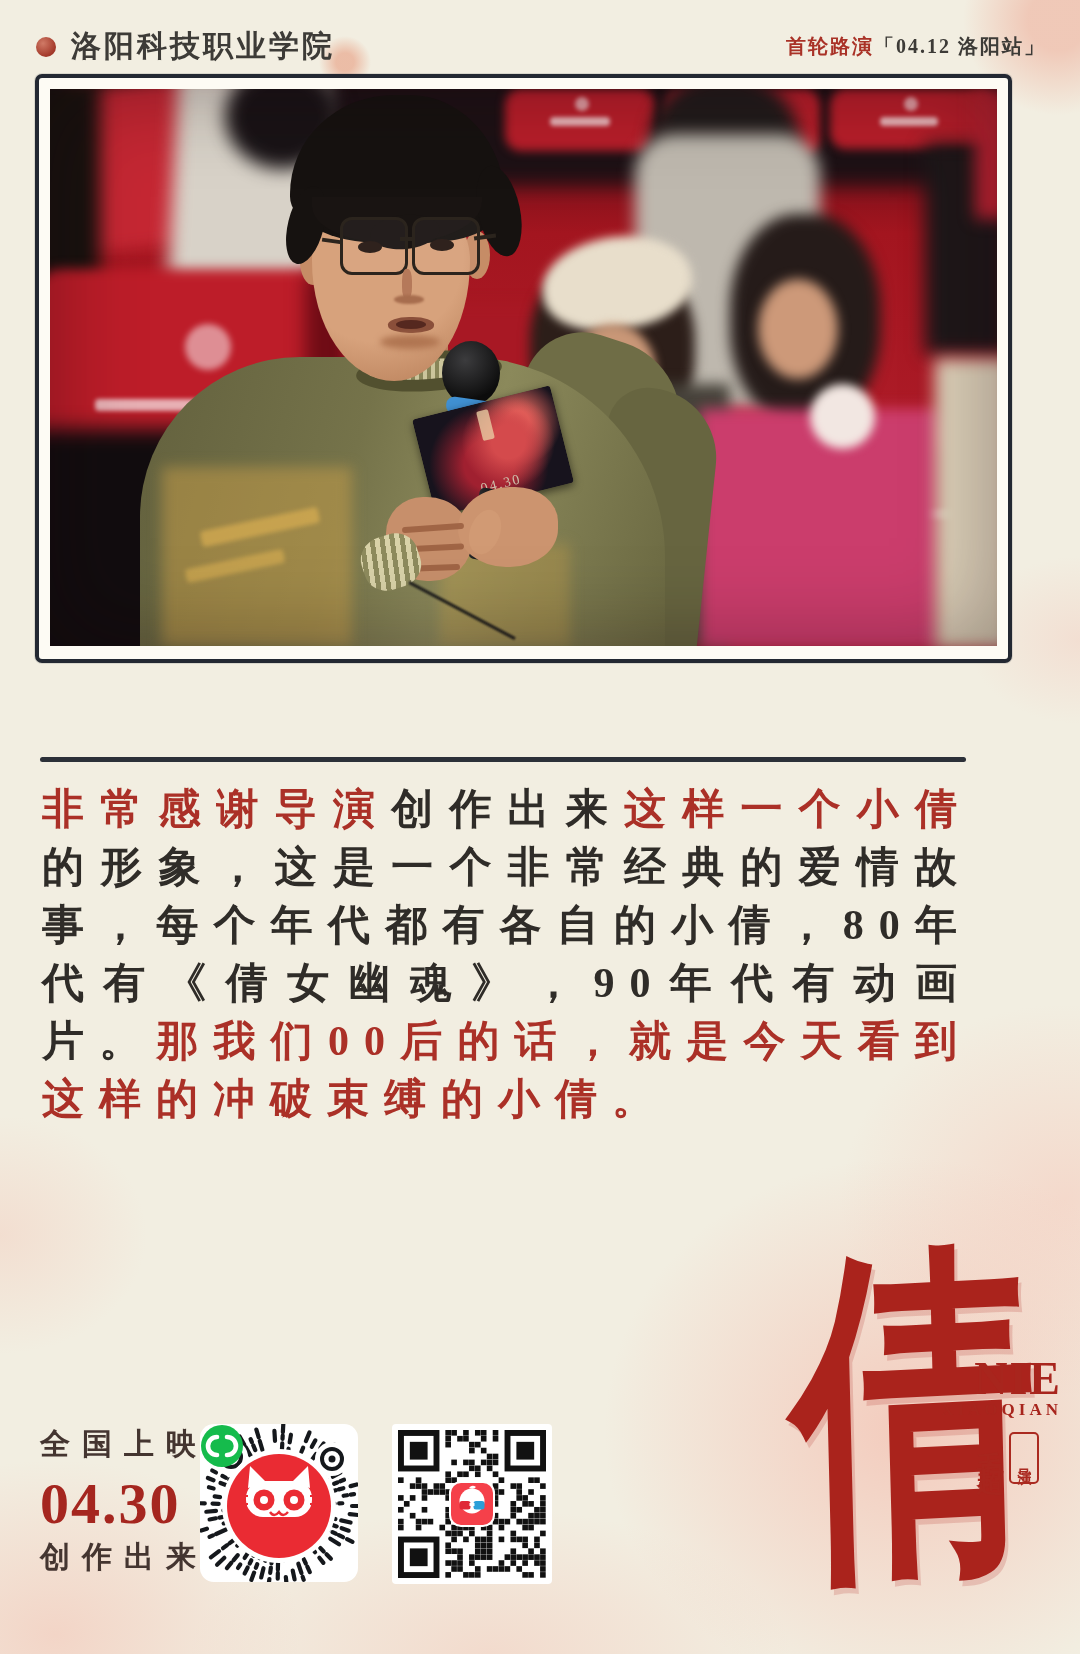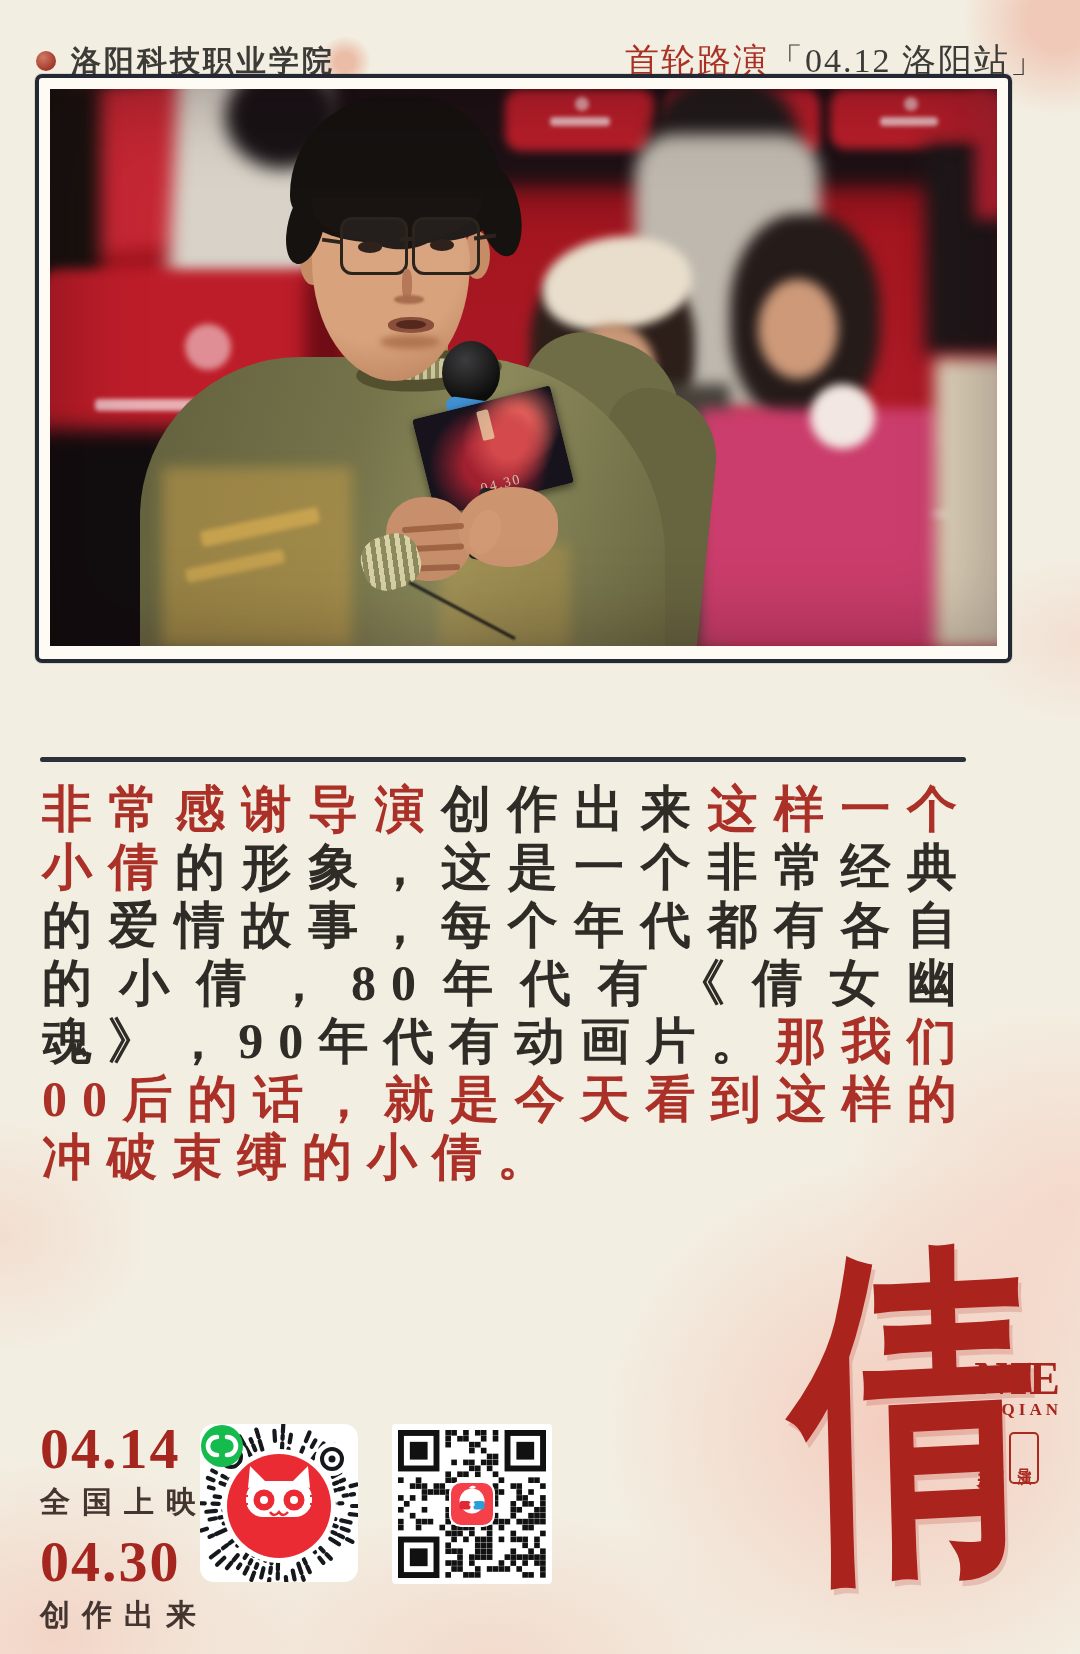--- a/index.html
+++ b/index.html
@@ -14,26 +14,26 @@
       radial-gradient(circle at 1058px 20px, rgba(238,170,150,.55) 0 30px, rgba(238,170,150,0) 95px),
       radial-gradient(ellipse 430px 390px at 905px 1430px, rgba(244,185,170,.65), rgba(244,185,170,0) 70%),
       radial-gradient(ellipse 320px 280px at 1065px 1200px, rgba(246,196,182,.5), rgba(246,196,182,0) 70%),
       radial-gradient(ellipse 350px 250px at 55px 1635px, rgba(243,192,177,.55), rgba(243,192,177,0) 70%),
       radial-gradient(ellipse 430px 210px at 490px 1655px, rgba(243,192,177,.42), rgba(243,192,177,0) 70%),
       radial-gradient(ellipse 210px 170px at 0px 1235px, rgba(243,192,177,.35), rgba(243,192,177,0) 70%),
       radial-gradient(ellipse 160px 120px at 1080px 640px, rgba(243,200,188,.4), rgba(243,200,188,0) 70%),
       #f2eee1;
   }
   
-  .hdr{position:absolute;top:26px;left:36px;right:34px;display:flex;justify-content:space-between;align-items:center;margin-top:12px;}
+  .hdr{position:absolute;top:26px;left:36px;right:34px;display:flex;justify-content:space-between;align-items:center;}
   .brand{display:flex;align-items:center;gap:15px;}
   .brand-dot{width:20px;height:20px;border-radius:50%;
     background:radial-gradient(circle at 35% 32%, #d07a66, #a43a2b 68%, #8f2e22);}
   .brand-name{font-size:30px;color:#3d3b37;letter-spacing:3px;font-weight:600;}
-  .roadshow{font-size:34px;letter-spacing:2px;font-weight:400;}
+  .roadshow{font-size:20px;letter-spacing:2px;font-weight:700;}
   .roadshow .rs-red{color:#a93227;}
   .roadshow .rs-dark{color:#3d3b37;}
   
   .frame{position:absolute;left:35px;top:74px;width:977px;height:589px;box-sizing:border-box;
     background:#fdfbf4;border:4px solid #232832;border-radius:7px;padding:11px;
     box-shadow:0 0 0 1px rgba(35,40,50,.12);}
   .photo{position:relative;width:947px;height:557px;overflow:hidden;background:
     linear-gradient(180deg,#2a1216 0%,#6d0f18 9%,#a3151f 26%,#ad1b27 58%,#8f1220 100%);}
   .photo div{position:absolute;}
   .p-topdark{left:-10px;top:-15px;width:970px;height:112px;background:#1d1115;filter:blur(10px);}
@@ -129,21 +129,21 @@
   .m-f3{left:350px;top:476px;width:60px;transform:rotate(-2deg);}
   .m-thumb{left:420px;top:420px;width:30px;height:46px;background:#d19a74;border-radius:50%;transform:rotate(20deg);}
   .m-cuff{left:312px;top:446px;width:58px;height:54px;border-radius:40%;transform:rotate(-18deg);
     background:repeating-linear-gradient(100deg,#d9d2a8 0 5px,#8e8b5d 5px 10px);}
   .m-cable{left:352px;top:520px;width:120px;height:3px;background:#1a1a1a;transform:rotate(28deg);filter:blur(1px);}
   .p-vig{left:0;top:0;right:0;bottom:0;box-shadow:inset 0 0 90px rgba(20,5,8,.35);}
   
   .headline{position:absolute;left:40px;top:668px;width:960px;font-size:64px;font-weight:700;
     letter-spacing:17px;color:#a8241a;white-space:nowrap;}
   .rule{position:absolute;left:40px;top:757px;width:926px;height:5px;background:#2c3038;border-radius:3px;}
-  .quote{position:absolute;left:42px;top:780px;width:930px;font-size:50px;line-height:58px;
+  .quote{position:absolute;left:42px;top:780px;width:930px;font-size:42px;line-height:58px;
     letter-spacing:15px;text-align:justify;font-weight:600;}
   .tone-red{color:#ab3027;}
   .tone-dark{color:#2f2c28;}
   
   .dates{position:absolute;left:40px;top:1420px;width:200px;}
   .date-num{font-size:58px;font-weight:700;color:#a5261f;letter-spacing:2px;line-height:1;}
   .date-label{margin-top:9px;font-size:30px;font-weight:700;color:#443530;letter-spacing:12px;line-height:1;}
   .date-gap{height:16px;}
   
   .qr1{position:absolute;left:200px;top:1424px;width:158px;height:158px;background:#fff;border-radius:14px;}
@@ -272,21 +272,20 @@
       <div class="m-cuff"></div>
       <div class="m-cable"></div>
       <div class="p-vig"></div>
     </div>
   </div>
 
   <div class="rule"></div>
   <div class="quote"><span class="tone-red">非常感谢导演</span><span class="tone-dark">创作出来</span><span class="tone-red">这样一个小倩</span><span class="tone-dark">的形象，这是一个非常经典的爱情故事，每个年代都有各自的小倩，80年代有《倩女幽魂》，90年代有动画片。</span><span class="tone-red">那我们00后的话，就是今天看到这样的冲破束缚的小倩。</span></div>
 
   <div class="dates">
-    <div class="date-num">04.14</div>
     <div class="date-label">全国上映</div>
     <div class="date-gap"></div>
     <div class="date-num">04.30</div>
     <div class="date-label">创作出来</div>
   </div>
 
   <div class="qr1">
     <svg id="miniqr" width="158" height="158" viewBox="0 0 158 158">
         <line x1="152.0166485146697" y1="82" x2="161.55047611312497" y2="82" stroke="#15181c" stroke-width="4.2" stroke-linecap="round"></line>
         <line x1="112.78144309300397" y1="85.84890926810883" x2="118.39593119600823" y2="86.48859938542697" stroke="#15181c" stroke-width="4.2" stroke-linecap="round"></line>

